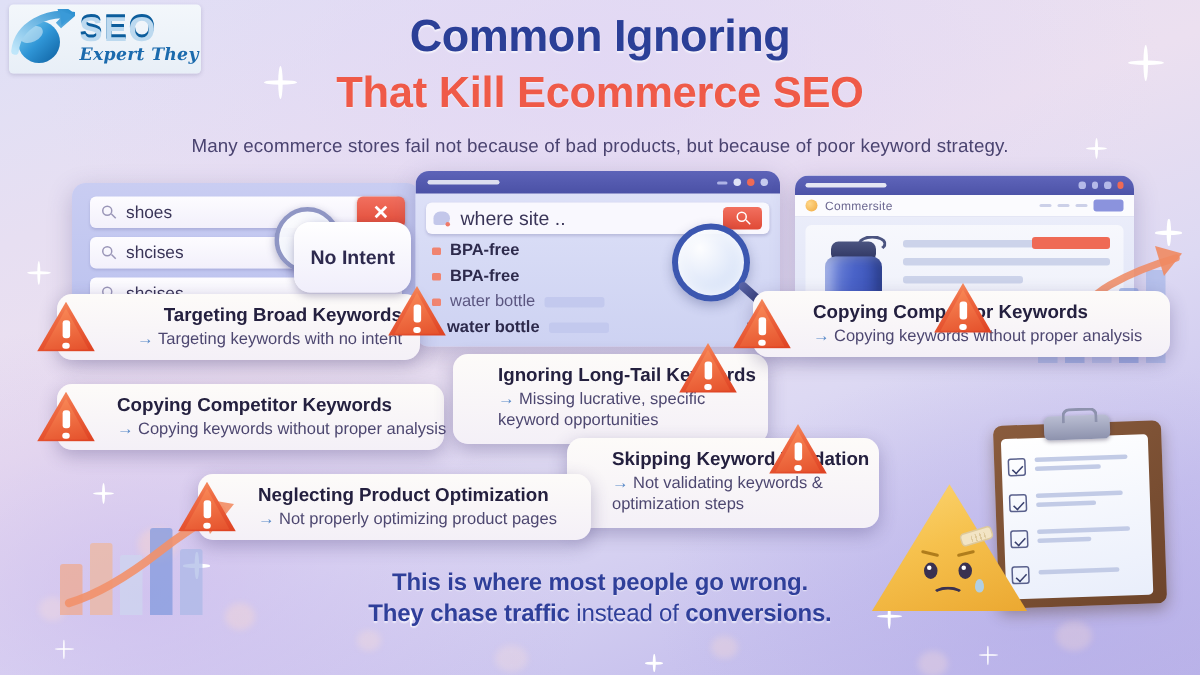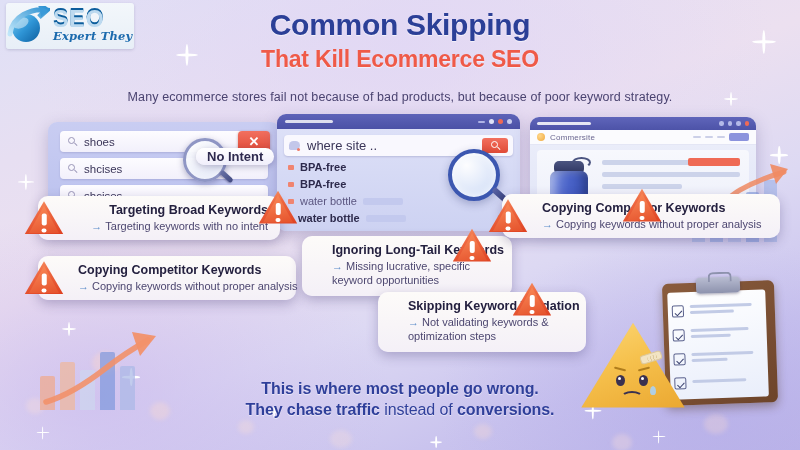--- a/index.html
+++ b/index.html
@@ -52,21 +52,21 @@
     font-style:italic; font-weight:bold; font-size:11.5px;
     color:#1b6aad; letter-spacing:0.2px; margin-top:1px;
   }
 
   #title-wrap { position:absolute; left:0; right:0; top:8px; text-align:center; }
   #title-1 {
     font-size:30px; font-weight:bold; color:#2b3f97; letter-spacing:-0.3px;
     text-shadow:0 1px 1px rgba(255,255,255,0.65);
   }
   #title-2 {
-    font-size:23px; font-weight:bold; color:#ef5a48; letter-spacing:-0.2px;
+    font-size:29px; font-weight:bold; color:#ef5a48; letter-spacing:-0.2px;
     margin-top:4px; text-shadow:0 1px 1px rgba(255,255,255,0.6);
   }
   #subtitle {
     position:absolute; left:0; right:0; top:90px; text-align:center;
     font-size:12.5px; color:#4a4370; letter-spacing:0.1px;
   }
 
   
   .panel { position:absolute; border-radius:9px; overflow:hidden;
            box-shadow:0 5px 16px rgba(60,55,120,0.26); }
@@ -104,21 +104,21 @@
     box-shadow:0 2px 6px rgba(50,45,100,0.35), inset 0 0 8px rgba(255,255,255,0.8);
   }
   #mag-big .handle {
     position:absolute; left:36px; top:36px; width:15px; height:5px; border-radius:3px;
     background:linear-gradient(90deg,#6b73a8,#424a80); transform:rotate(42deg);
     box-shadow:0 1px 2px rgba(30,25,70,0.4);
   }
   #no-intent {
     position:absolute; left:196px; top:148px; z-index:7;
     background:linear-gradient(180deg,#ffffff 0%, #f0eefb 100%);
-    border-radius:11px; padding:1px 11px;
+    border-radius:11px; padding:16px 11px;
     font-size:13px; font-weight:bold; color:#2e2a4e;
     box-shadow:0 2px 6px rgba(55,50,110,0.32);
     white-space:nowrap;
   }
 
   
   #panel-mid { left:277px; top:114px; width:243px; height:117px;
     background:linear-gradient(180deg,#dfe2f8 0%, #cdd2f2 100%); }
   #mid-chrome { height:15px; background:linear-gradient(180deg,#5d63b8 0%, #4b51a6 100%);
     display:flex; align-items:center; padding:0 8px; }
@@ -358,21 +358,21 @@
         <path d="M34 1 L42 4 L35 11 Z" fill="#3a9ad8"></path>
       </svg>
     </div>
     <div id="logo-text">
       <span class="logo-seo">SEO</span>
       <span class="logo-tag">Expert They</span>
     </div>
   </div>
 
   <div id="title-wrap">
-    <div id="title-1">Common Skipping</div>
+    <div id="title-1">Common Ignoring</div>
     <div id="title-2">That Kill Ecommerce SEO</div>
   </div>
   <div id="subtitle">Many ecommerce stores fail not because of bad products, but because of poor keyword strategy.</div>
 
   <div class="panel" id="panel-left">
     <div class="sq-row">
       <span class="mini-mag">
           <i></i>
           <b></b>
         </span>
@@ -530,20 +530,31 @@
     </div>
   </div>
 
   <div class="callout" id="co-4">
     <div class="c-title">Skipping Keyword Validation</div>
     <div class="c-desc">
       <span class="arrow">→</span><span>Not validating keywords &amp; optimization steps</span>
     </div>
   </div>
 
+  <div class="callout" id="co-5">
+    <span class="warn">
+      <span class="tri"></span>
+        <span class="tri-in"></span>
+        <span class="bang"></span>
+    </span>
+    <div class="c-title">Neglecting Product Optimization</div>
+    <div class="c-desc">
+      <span class="arrow">→</span><span>Not properly optimizing product pages</span>
+    </div>
+  </div>
 
   <div class="callout" id="co-6">
     <span class="warn">
       <span class="tri"></span>
         <span class="tri-in"></span>
         <span class="bang"></span>
     </span>
     <div class="c-title">Copying Competitor Keywords</div>
     <div class="c-desc">
       <span class="arrow">→</span><span>Copying keywords without proper analysis</span>

